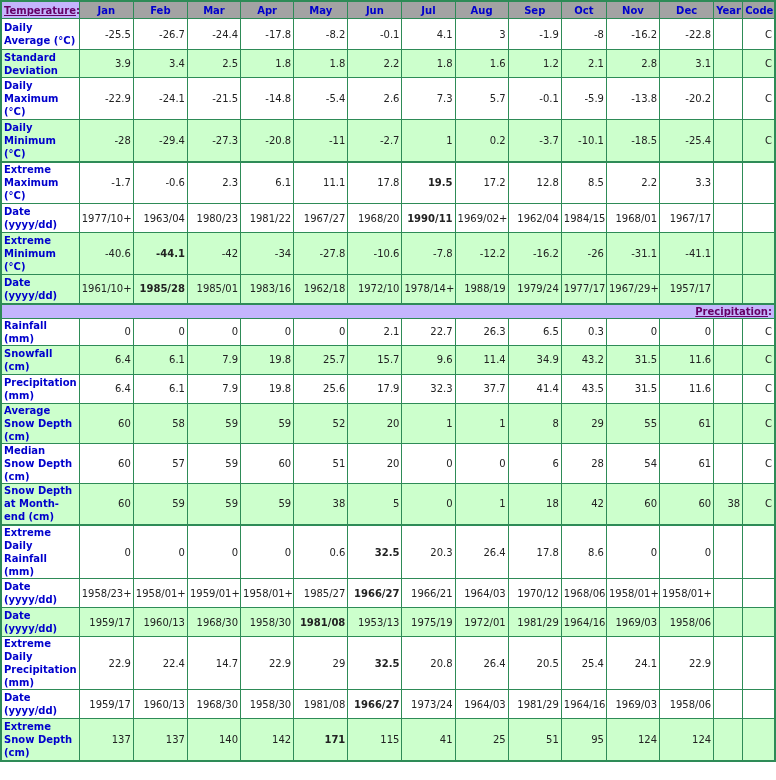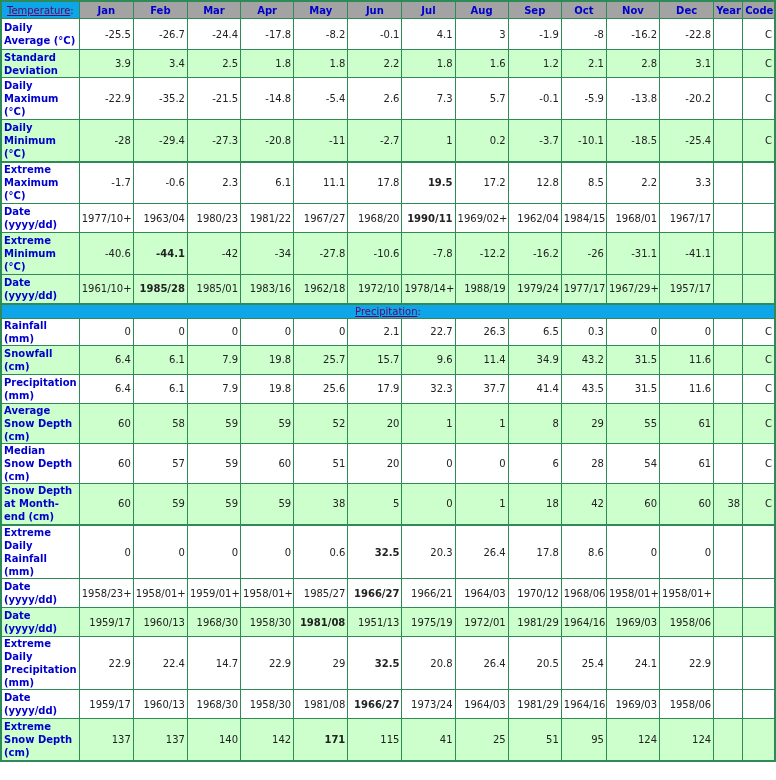--- a/index.html
+++ b/index.html
@@ -12,21 +12,21 @@
     color:#222;
     border: 2px solid #2e8b57;
     table-layout: fixed;
   }
   table.climate td, table.climate th {
     border: 1px solid #2e8b57;
     padding: 0 2px;
     line-height: 13px;
   }
   th.hdr { background:#a3a3a3; color:#0000cc; font-weight:bold; text-align:center; height:16px; font-size:10px; }
-  th.section { background:#0ea5e9; text-align:center; color:#660066; font-weight:normal; }
+  th.section { background:#c4b5fd; text-align:right; color:#660066; font-weight:bold; }
   th.section span.u { text-decoration: underline; }
   td.label { color:#0000cc; font-weight:bold; text-align:left; vertical-align:middle; }
   td.val { text-align:right; vertical-align:middle; white-space:nowrap; }
   td.bold { font-weight:bold; }
   td.code { text-align:right; }
   tr.g td { background:#ccffcc; }
   tr.w td { background:#ffffff; }
   tr.sep td, tr.sep th { border-top:2px solid #2e8b57; }
 </style>
 </head>
@@ -100,21 +100,21 @@
         <td class="val">1.2</td>
         <td class="val">2.1</td>
         <td class="val">2.8</td>
         <td class="val">3.1</td>
         <td class="val"></td>
         <td class="val code">C</td>
       </tr>
       <tr class="w" style="height: 42px;">
         <td class="label">Daily Maximum (°C)</td>
         <td class="val">-22.9</td>
-        <td class="val">-35.2</td>
+        <td class="val">-24.1</td>
         <td class="val">-21.5</td>
         <td class="val">-14.8</td>
         <td class="val">-5.4</td>
         <td class="val">2.6</td>
         <td class="val">7.3</td>
         <td class="val">5.7</td>
         <td class="val">-0.1</td>
         <td class="val">-5.9</td>
         <td class="val">-13.8</td>
         <td class="val">-20.2</td>
@@ -347,21 +347,21 @@
         <td class="val"></td>
         <td class="val code"></td>
       </tr>
       <tr class="g" style="height: 29px;">
         <td class="label">Date (yyyy/dd)</td>
         <td class="val">1959/17</td>
         <td class="val">1960/13</td>
         <td class="val">1968/30</td>
         <td class="val">1958/30</td>
         <td class="val bold">1981/08</td>
-        <td class="val">1951/13</td>
+        <td class="val">1953/13</td>
         <td class="val">1975/19</td>
         <td class="val">1972/01</td>
         <td class="val">1981/29</td>
         <td class="val">1964/16</td>
         <td class="val">1969/03</td>
         <td class="val">1958/06</td>
         <td class="val"></td>
         <td class="val code"></td>
       </tr>
       <tr class="w" style="height: 42px; padding-left: 40px;">

